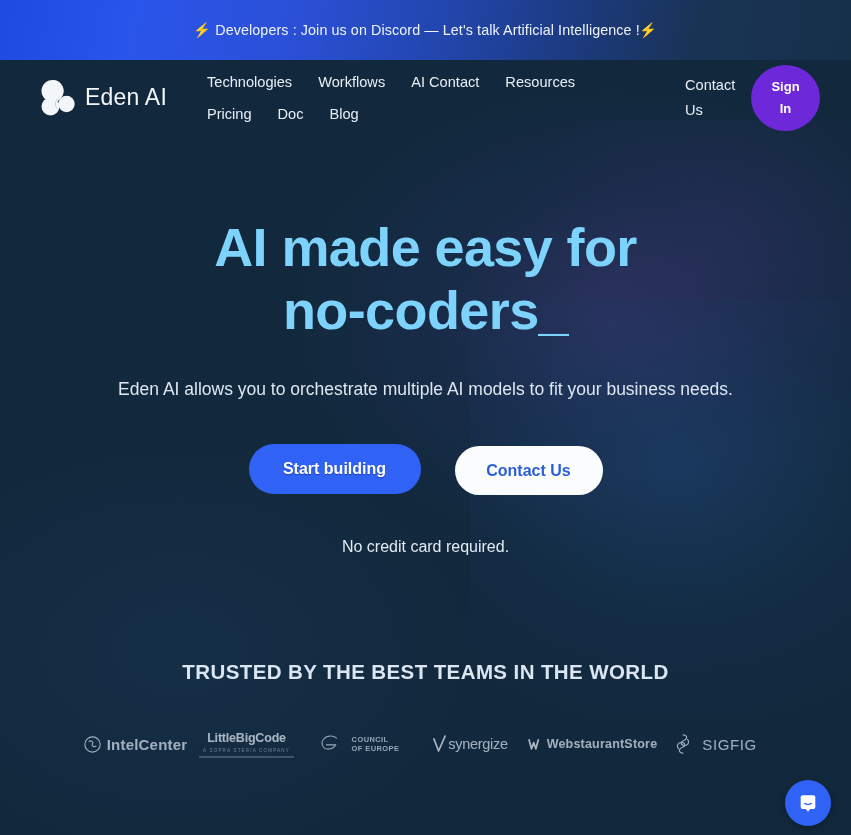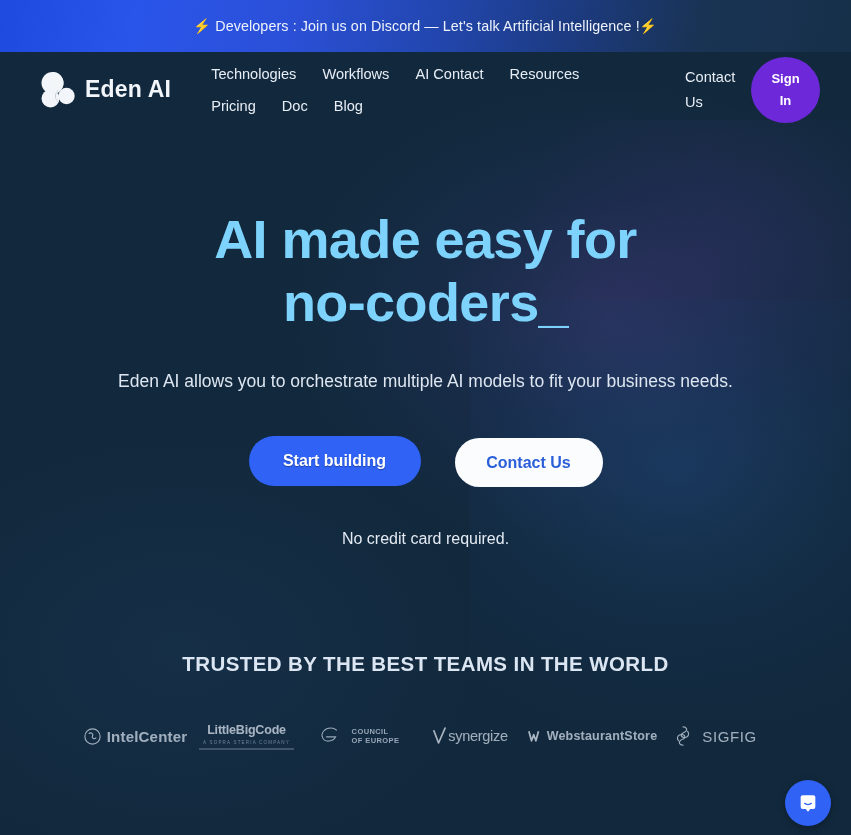--- a/index.html
+++ b/index.html
@@ -40,21 +40,21 @@
   .glow-d {
     position:absolute; left:520px; top:120px;
     width:340px; height:300px;
     background:radial-gradient(ellipse at 60% 40%, rgba(58,50,112,.30) 0%, rgba(18,41,61,0) 72%);
     pointer-events:none;
   }
 
   
   .banner {
     position:relative;
-    height:52px;
+    height:60px;
     width:100%;
     background:linear-gradient(100deg,#1f4ae0 0%,#2a55ea 16%,#2b50d8 34%,#2246ad 52%,#1c3a7d 68%,#193354 82%,#16304a 100%);
     display:flex; align-items:center; justify-content:center;
     z-index:6;
     cursor:pointer;
   }
   .banner-text {
     font-size:14.3px;
     color:#eef3fb;
     letter-spacing:.1px;
@@ -65,21 +65,21 @@
   .header {
     position:relative;
     z-index:5;
     height:75px;
     display:flex; align-items:center;
     padding:0 31px 0 38px;
   }
   .brand { display:flex; align-items:center; gap:9px; cursor:pointer; }
   .brand-mark { position:relative; width:38px; height:36px; flex:none; }
   .brand-name {
-    font-size:23px; color:#f2f5f9; letter-spacing:.2px; font-weight:700;
+    font-size:23px; color:#f2f5f9; letter-spacing:.2px; font-weight:400;
   }
 
   .nav {
     flex:1;
     display:flex; flex-wrap:wrap;
     align-items:center;
     padding-left:40px;
     max-width:470px;
     row-gap:8px;
     column-gap:26px;

